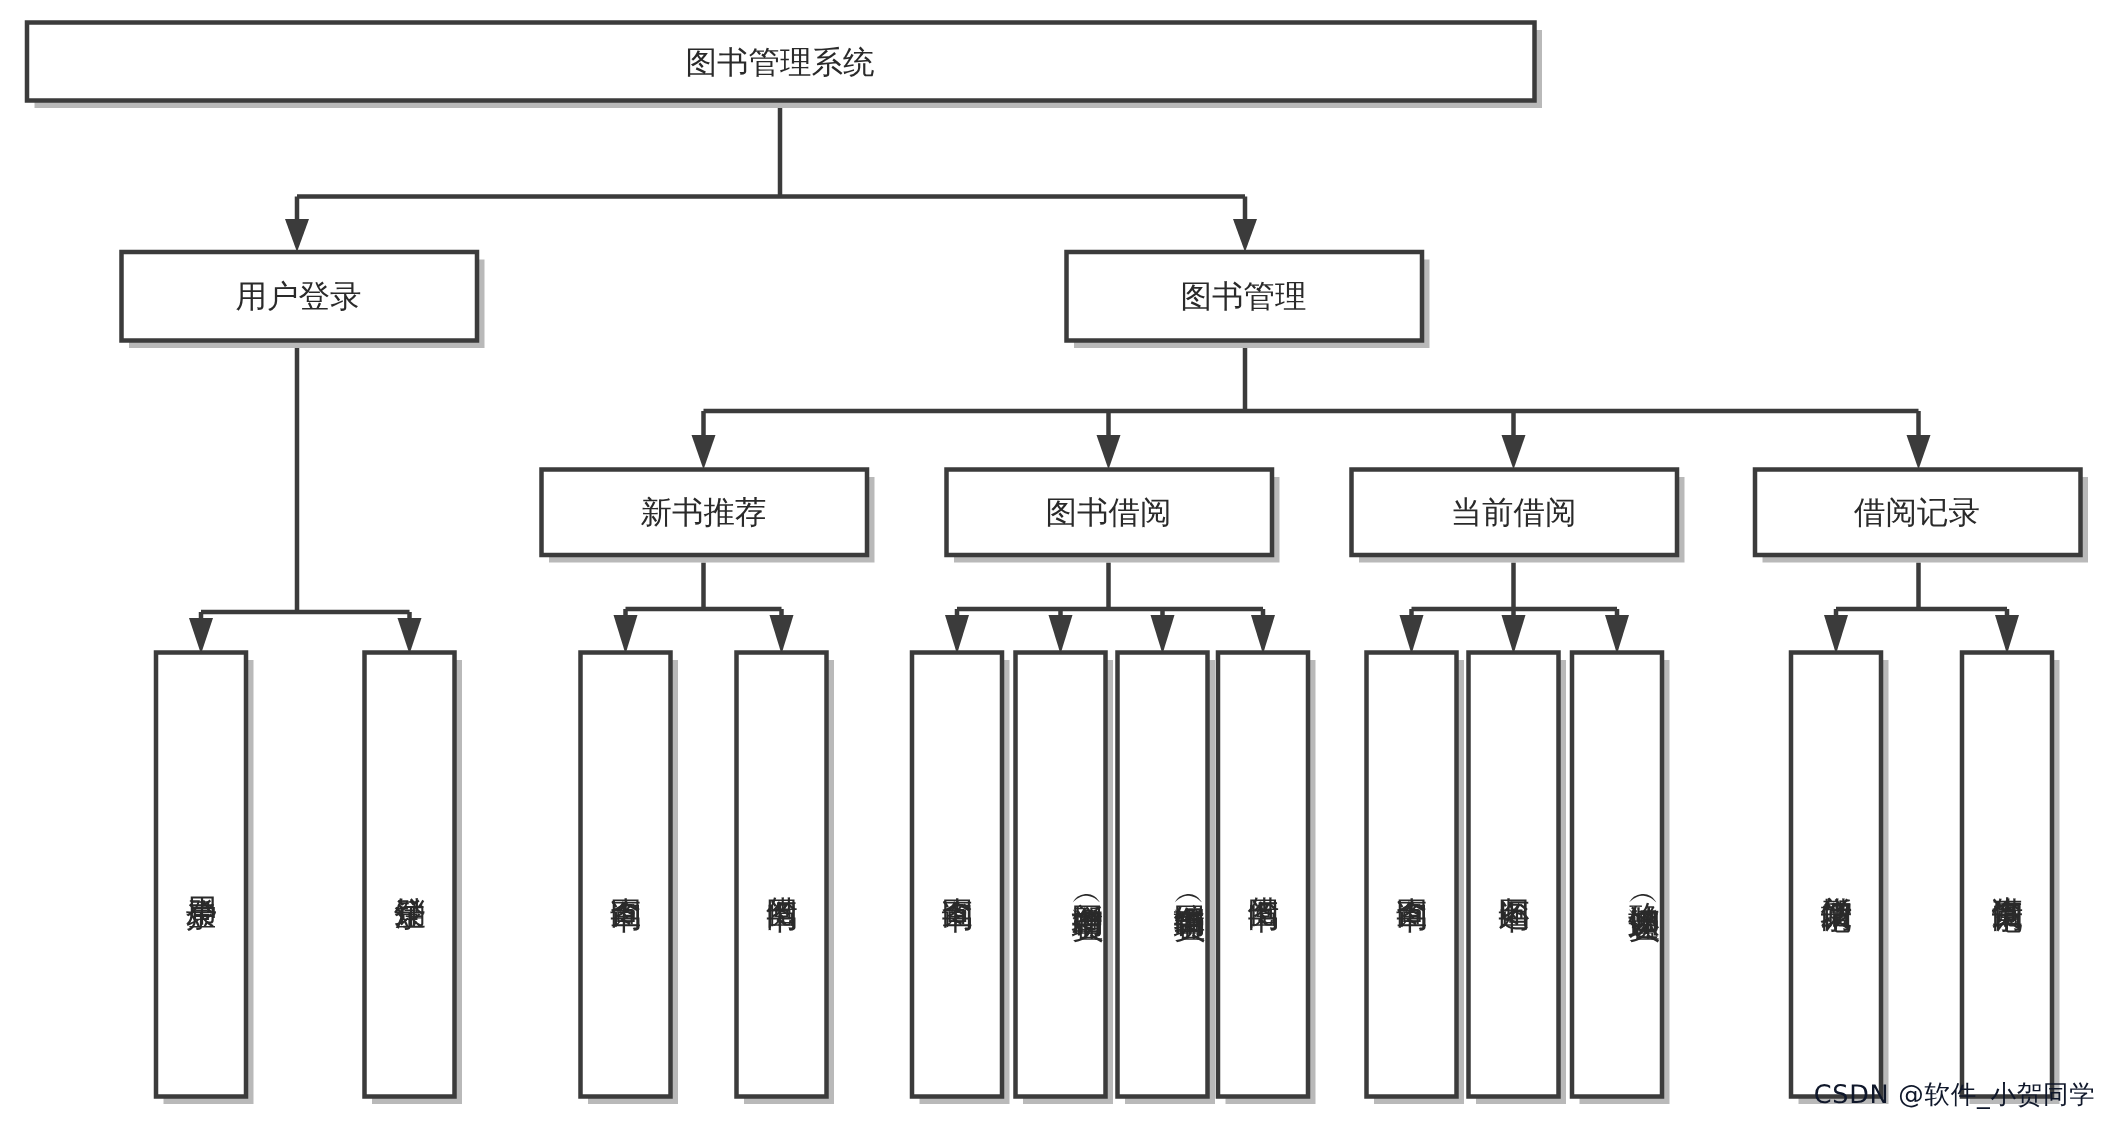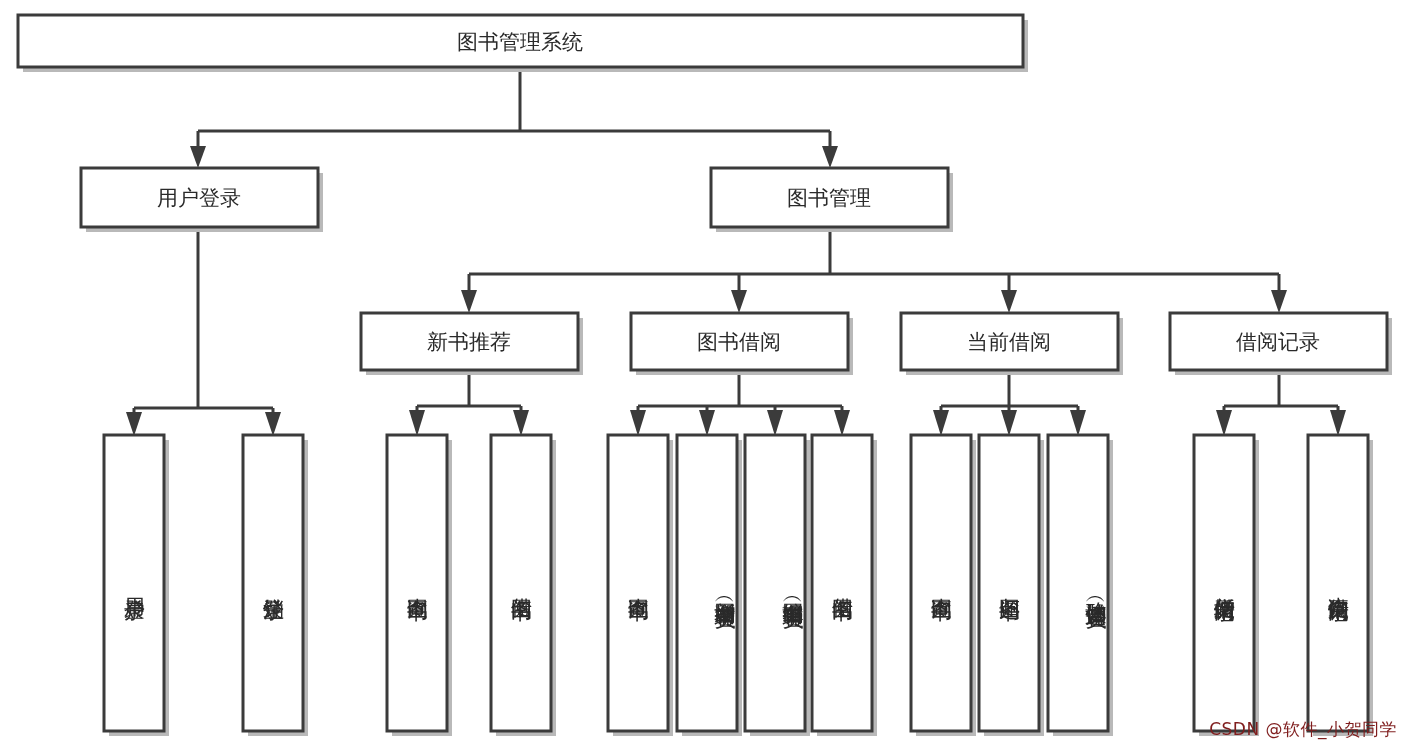--- a/index.html
+++ b/index.html
@@ -62,21 +62,21 @@
     text-align: center;
     white-space: nowrap;
     pointer-events: none;
   }
   .watermark {
     position: absolute;
     right: 8px;
     bottom: 6px;
     font-family: "DejaVu Sans", "Liberation Sans", sans-serif;
     font-size: 17px;
-    color: #7f1d1d;
+    color: #0f172a;
     letter-spacing: 0.5px;
     white-space: nowrap;
   }
 </style>
 </head>
 <body>
 
 <div id="diagram-root">
 
   <svg class="diagram" viewBox="0 0 1405 747" xmlns="http://www.w3.org/2000/svg">

